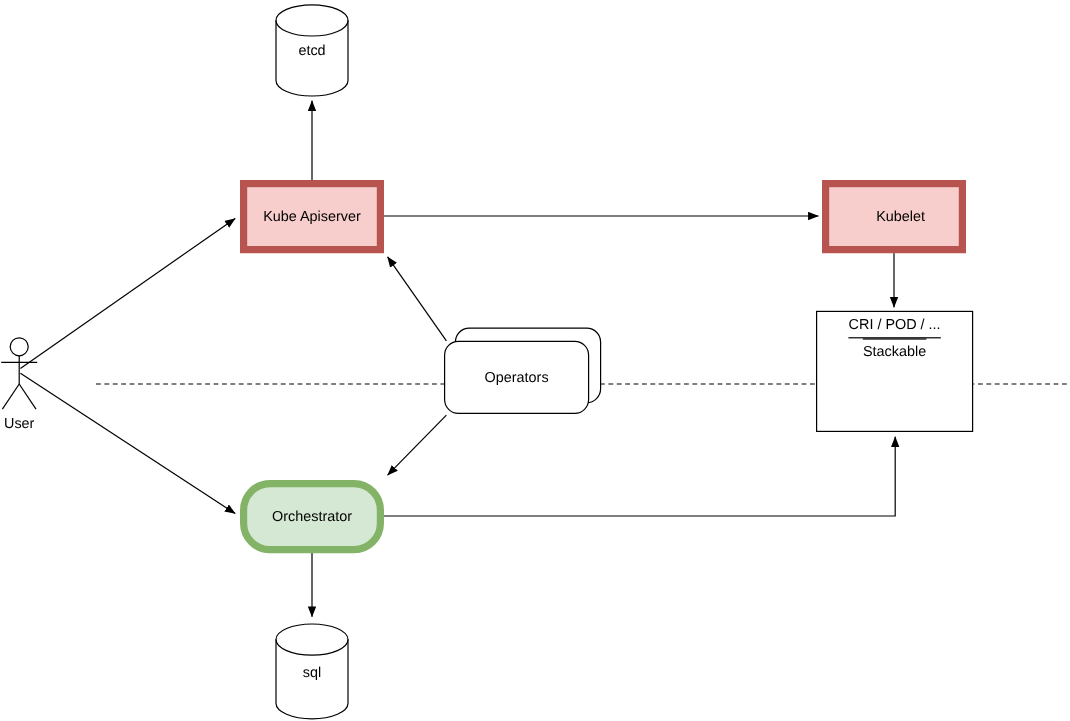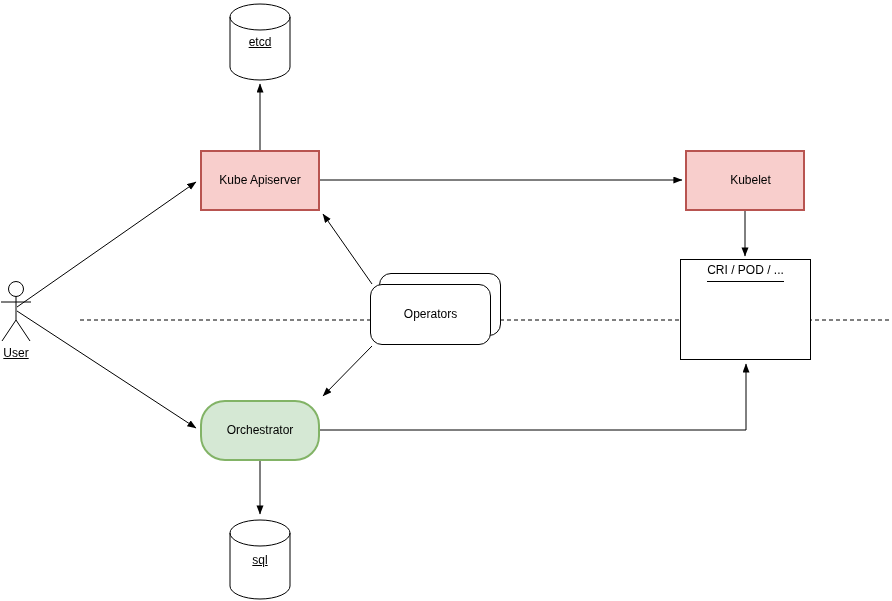--- a/index.html
+++ b/index.html
@@ -7,28 +7,28 @@
     position:relative; width:892px; height:601px; overflow:hidden;
     background:#ffffff; font-family:"Liberation Sans", sans-serif;
     font-size:12px; color:#000;
   }
   svg.layer { position:absolute; left:0; top:0; width:892px; height:601px; }
   .node {
     position:absolute; box-sizing:border-box; border:1px solid #000;
     background:#fff; display:flex; align-items:center; justify-content:center;
     text-align:center; line-height:1.2;
   }
-  .node.plain-rect { border:2px solid #f97316;align-items:center; }
+  .node.plain-rect { border:6px solid #f97316;align-items:center; }
   .node.rounded { border-radius:12px; }
   .stackbox { flex-direction:column; align-items:center; justify-content:flex-start; padding:0; }
   .stackbox .row { display:flex; align-items:center; justify-content:center; }
   .stackbox .row.header { height:21px; border-bottom:1px solid #000; }
   .stackbox .row.body { flex:1 1 auto; }
   .stackbox .row.footer { height:20px; border-top:1px solid #000; }
-  .shape-label { position:absolute; text-align:center; pointer-events:none;text-decoration:underline; }
+  .shape-label { position:absolute; text-align:center; pointer-events:none; }
 </style>
 </head>
 <body>
 
 <div class="canvas">
 
   <svg class="layer" viewBox="0 0 892 601" xmlns="http://www.w3.org/2000/svg">
     <defs>
       <marker id="arrowhead" markerWidth="11" markerHeight="9" refX="8.6" refY="3.5" orient="auto">
         <path d="M0,0 L9,3.5 L0,7 Z" fill="#000"></path>
@@ -69,20 +69,21 @@
   <div class="node plain-rect" style="left: 200px; top: 150px; width: 120px; height: 61px; background-color: rgb(248, 206, 204); border-color: rgb(184, 84, 80);">
     <span>Kube Apiserver</span>
   </div>
 
   <div class="node plain-rect" style="left: 685px; top: 150px; width: 120px; height: 61px; background-color: rgb(248, 206, 204); border-color: rgb(184, 84, 80); padding-left: 11px;">
     <span>Kubelet</span>
   </div>
 
   <div class="node stackbox" style="left:680px; top:259px; width:131px; height:101px;">
     <div class="row header">CRI / POD / ...</div>
+    <div class="row footer">Stackable</div>
   </div>
 
   <div class="node rounded" style="left:379px; top:273px; width:122px; height:63px;"></div>
   <div class="node rounded" style="left:370px; top:284px; width:121px; height:61px;">
     <span>Operators</span>
   </div>
 
   <div class="node plain-rect" style="left: 200px; top: 400px; width: 120px; height: 61px; background-color: rgb(213, 232, 212); border-color: rgb(130, 179, 102); border-radius: 25px;">
     <span>Orchestrator</span>
   </div>

